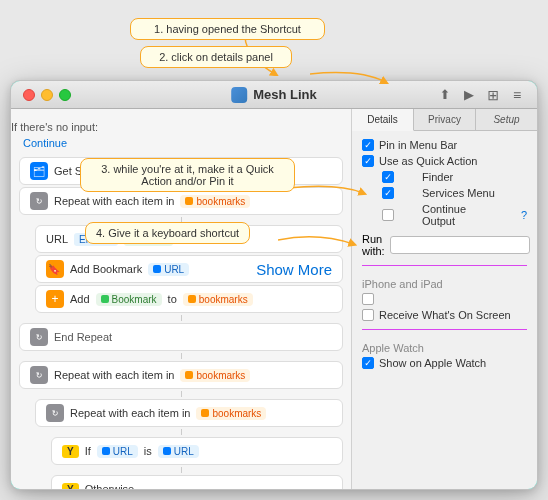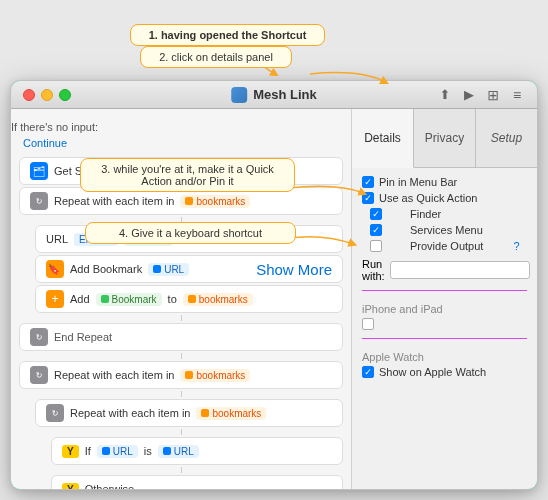--- a/index.html
+++ b/index.html
@@ -243,23 +243,23 @@
       display: flex;
       flex-direction: column;
     }
     .panel-tabs {
       display: flex;
       border-bottom: 1px solid #c0c0c0;
       background: #e5e5e5;
     }
     .panel-tab {
       flex: 1;
-      padding: 22px 4px;
+      padding: 5px 4px;
       text-align: center;
-      font-size: 12px;
+      font-size: 10px;
       color: #555;
       border-right: 1px solid #c0c0c0;
       cursor: pointer;
     }
     .panel-tab.active {
       background: #f5f5f5;
       color: #333;
       font-weight: 500;
       border-bottom: 1px solid #f5f5f5;
       margin-bottom: -1px;
@@ -273,21 +273,21 @@
     }
     .checkbox-row {
       display: flex;
       align-items: center;
       gap: 5px;
       margin-bottom: 4px;
       font-size: 11px;
       color: #333;
     }
     .checkbox-row.indented {
-      margin-left: 8px;
+      margin-left: 20px;
       gap: 28px;
     }
     .cb {
       width: 12px;
       height: 12px;
       border: 1px solid #aaa;
       border-radius: 2px;
       background: white;
       display: flex;
       align-items: center;
@@ -334,21 +334,21 @@
       color: #0070d9;
       font-size: 11px;
       margin-left: 2px;
     }
   </style>
 </head>
 <body>
 
 <div class="outer-wrapper">
 
-  <div class="annotation annotation-1" style="top:14px; left:120px;font-weight:bold;">
+  <div class="annotation annotation-1" style="top:8px; left:120px;">
     <span>1. having opened the Shortcut</span>
   </div>
 
   <svg style="position:absolute;top:26px;left:225px;z-index:99" width="60" height="40">
     <path d="M10,0 Q10,20 40,38" stroke="#f9a825" stroke-width="1.5" fill="none" marker-end="url(#arr1)"></path>
     <defs>
         <marker id="arr1" markerWidth="6" markerHeight="6" refX="3" refY="3" orient="auto">
           <path d="M0,0 L6,3 L0,6 Z" fill="#f9a825"></path>
         </marker>
       </defs>
@@ -373,21 +373,21 @@
 
   <svg style="position:absolute;top:168px;left:278px;z-index:99" width="80" height="30">
     <path d="M0,10 Q50,5 75,15" stroke="#f9a825" stroke-width="1.5" fill="none" marker-end="url(#arr3)"></path>
     <defs>
         <marker id="arr3" markerWidth="6" markerHeight="6" refX="3" refY="3" orient="auto">
           <path d="M0,0 L6,3 L0,6 Z" fill="#f9a825"></path>
         </marker>
       </defs>
   </svg>
 
-  <div class="annotation" style="position:absolute;top:212px;left:75px;width:211px;z-index:100;">
+  <div class="annotation" style="position:absolute;top:212px;left:75px;width:165px;z-index:100;">
     <span>4. Give it a keyboard shortcut</span>
   </div>
 
   <svg style="position:absolute;top:222px;left:268px;z-index:99" width="80" height="25">
     <path d="M0,8 Q40,0 75,12" stroke="#f9a825" stroke-width="1.5" fill="none" marker-end="url(#arr4)"></path>
     <defs>
         <marker id="arr4" markerWidth="6" markerHeight="6" refX="3" refY="3" orient="auto">
           <path d="M0,0 L6,3 L0,6 Z" fill="#f9a825"></path>
         </marker>
       </defs>
@@ -512,33 +512,37 @@
             <span>Finder</span>
           </div>
 
           <div class="checkbox-row indented">
             <div class="cb checked"></div>
             <span>Services Menu</span>
           </div>
 
           <div class="checkbox-row indented">
             <div class="cb"></div>
-            <span>Provide Output</span>
+            <span>Continue Output</span>
             <span class="question-mark">?</span>
           </div>
 
           <div class="run-with-row">
             <span>Run with:</span>
             <input class="run-input" type="text" value="" style="">
           </div>
 
           <div class="panel-section">
             <div class="section-label">iPhone and iPad</div>
             <div class="checkbox-row">
               <div class="cb"></div>
+            </div>
+            <div class="checkbox-row">
+              <div class="cb"></div>
+              <span>Receive What's On Screen</span>
             </div>
           </div>
 
           <div class="panel-section">
             <div class="section-label">Apple Watch</div>
             <div class="checkbox-row">
               <div class="cb checked"></div>
               <span>Show on Apple Watch</span>
             </div>
           </div>

